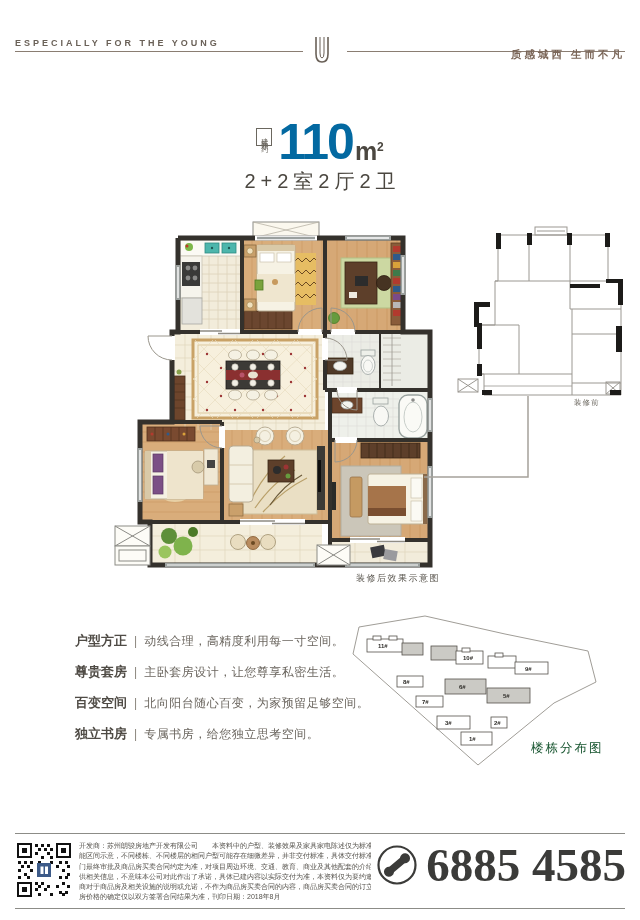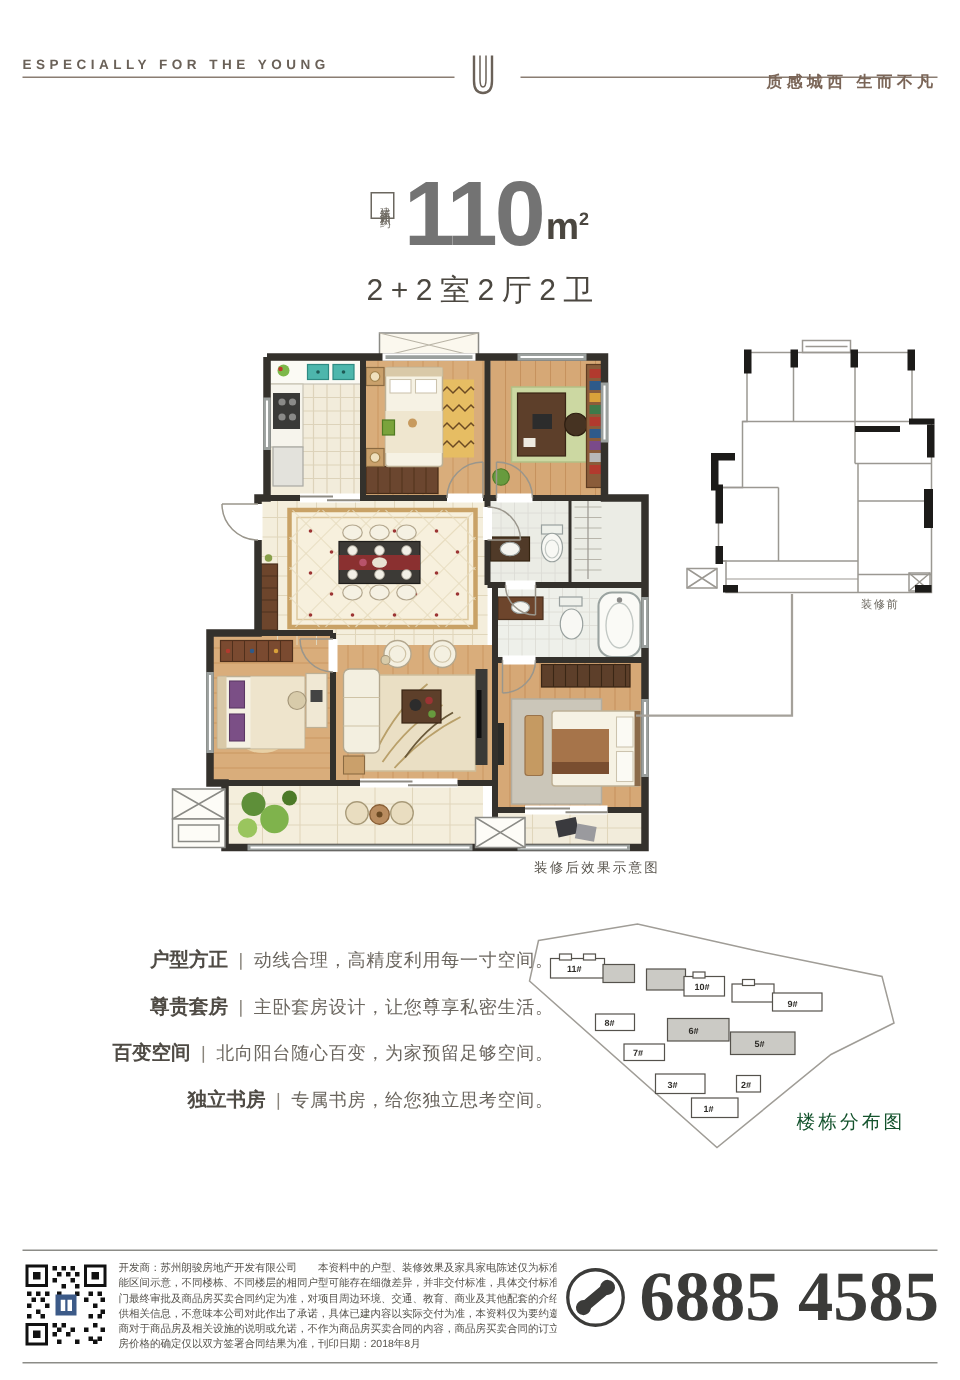--- a/index.html
+++ b/index.html
@@ -13,34 +13,34 @@
   .rule-left{left:15px;top:51px;width:288px;}
   .rule-right{left:347px;top:51px;width:278px;}
   .hdr-right{right:15px;top:36px;font-size:10.5px;letter-spacing:3px;color:#7a6557;font-weight:700;margin-top:12px;}
   .logo{left:312px;top:36px;}
 
   
   .headline{left:0;right:0;top:116px;text-align:center;}
   .area-row{display:flex;justify-content:center;align-items:flex-start;}
   .area-box{border:1px solid #6b675f;margin-top:12px;margin-right:6px;padding:3px 2px;}
   .area-box span{writing-mode:vertical-rl;font-size:7px;letter-spacing:2px;color:#6b675f;display:block;}
-  .area-value{font-size:61px;line-height:52px;font-weight:700;color:#737373;letter-spacing:-2px;}
+  .area-value{font-size:50px;line-height:52px;font-weight:700;color:#0369a1;letter-spacing:-2px;}
   .area-unit{align-self:flex-end;font-size:25px;font-weight:700;color:#4b4740;margin:0 0 2px 2px;}
   .area-unit sup{font-size:12px;}
-  .layout-line{margin-top:12px;font-size:20px;letter-spacing:5px;padding-left:5px;color:#4b4740;}
+  .layout-line{margin-top:0;font-size:20px;letter-spacing:5px;padding-left:5px;color:#4b4740;}
 
   
   .plan-after{left:105px;top:220px;}
   .plan-before{left:450px;top:226px;}
   .before-connector{left:420px;top:392px;}
   .before-label{left:531px;top:398px;font-size:7.5px;color:#6b675f;letter-spacing:1px;margin-left:43px;}
   .plan-caption{left:105px;top:572px;width:335px;text-align:right;font-size:9px;color:#5a564f;letter-spacing:1.5px;}
 
   
-  .features{left:75px;top:624px;text-align:right;}
+  .features{left:75px;top:624px;}
   .feature-row{height:31px;line-height:31px;white-space:nowrap;}
   .f-label{font-size:13px;font-weight:700;color:#4f4b45;}
   .f-sep{margin:0 7px;color:#8a857c;font-size:12px;}
   .f-desc{font-size:12px;color:#6b665f;letter-spacing:0.5px;}
 
   
   .siteplan{left:345px;top:612px;}
   .siteplan-title{left:531px;top:740px;font-size:12.5px;font-weight:400;letter-spacing:2px;color:#14532d;}
 
   

